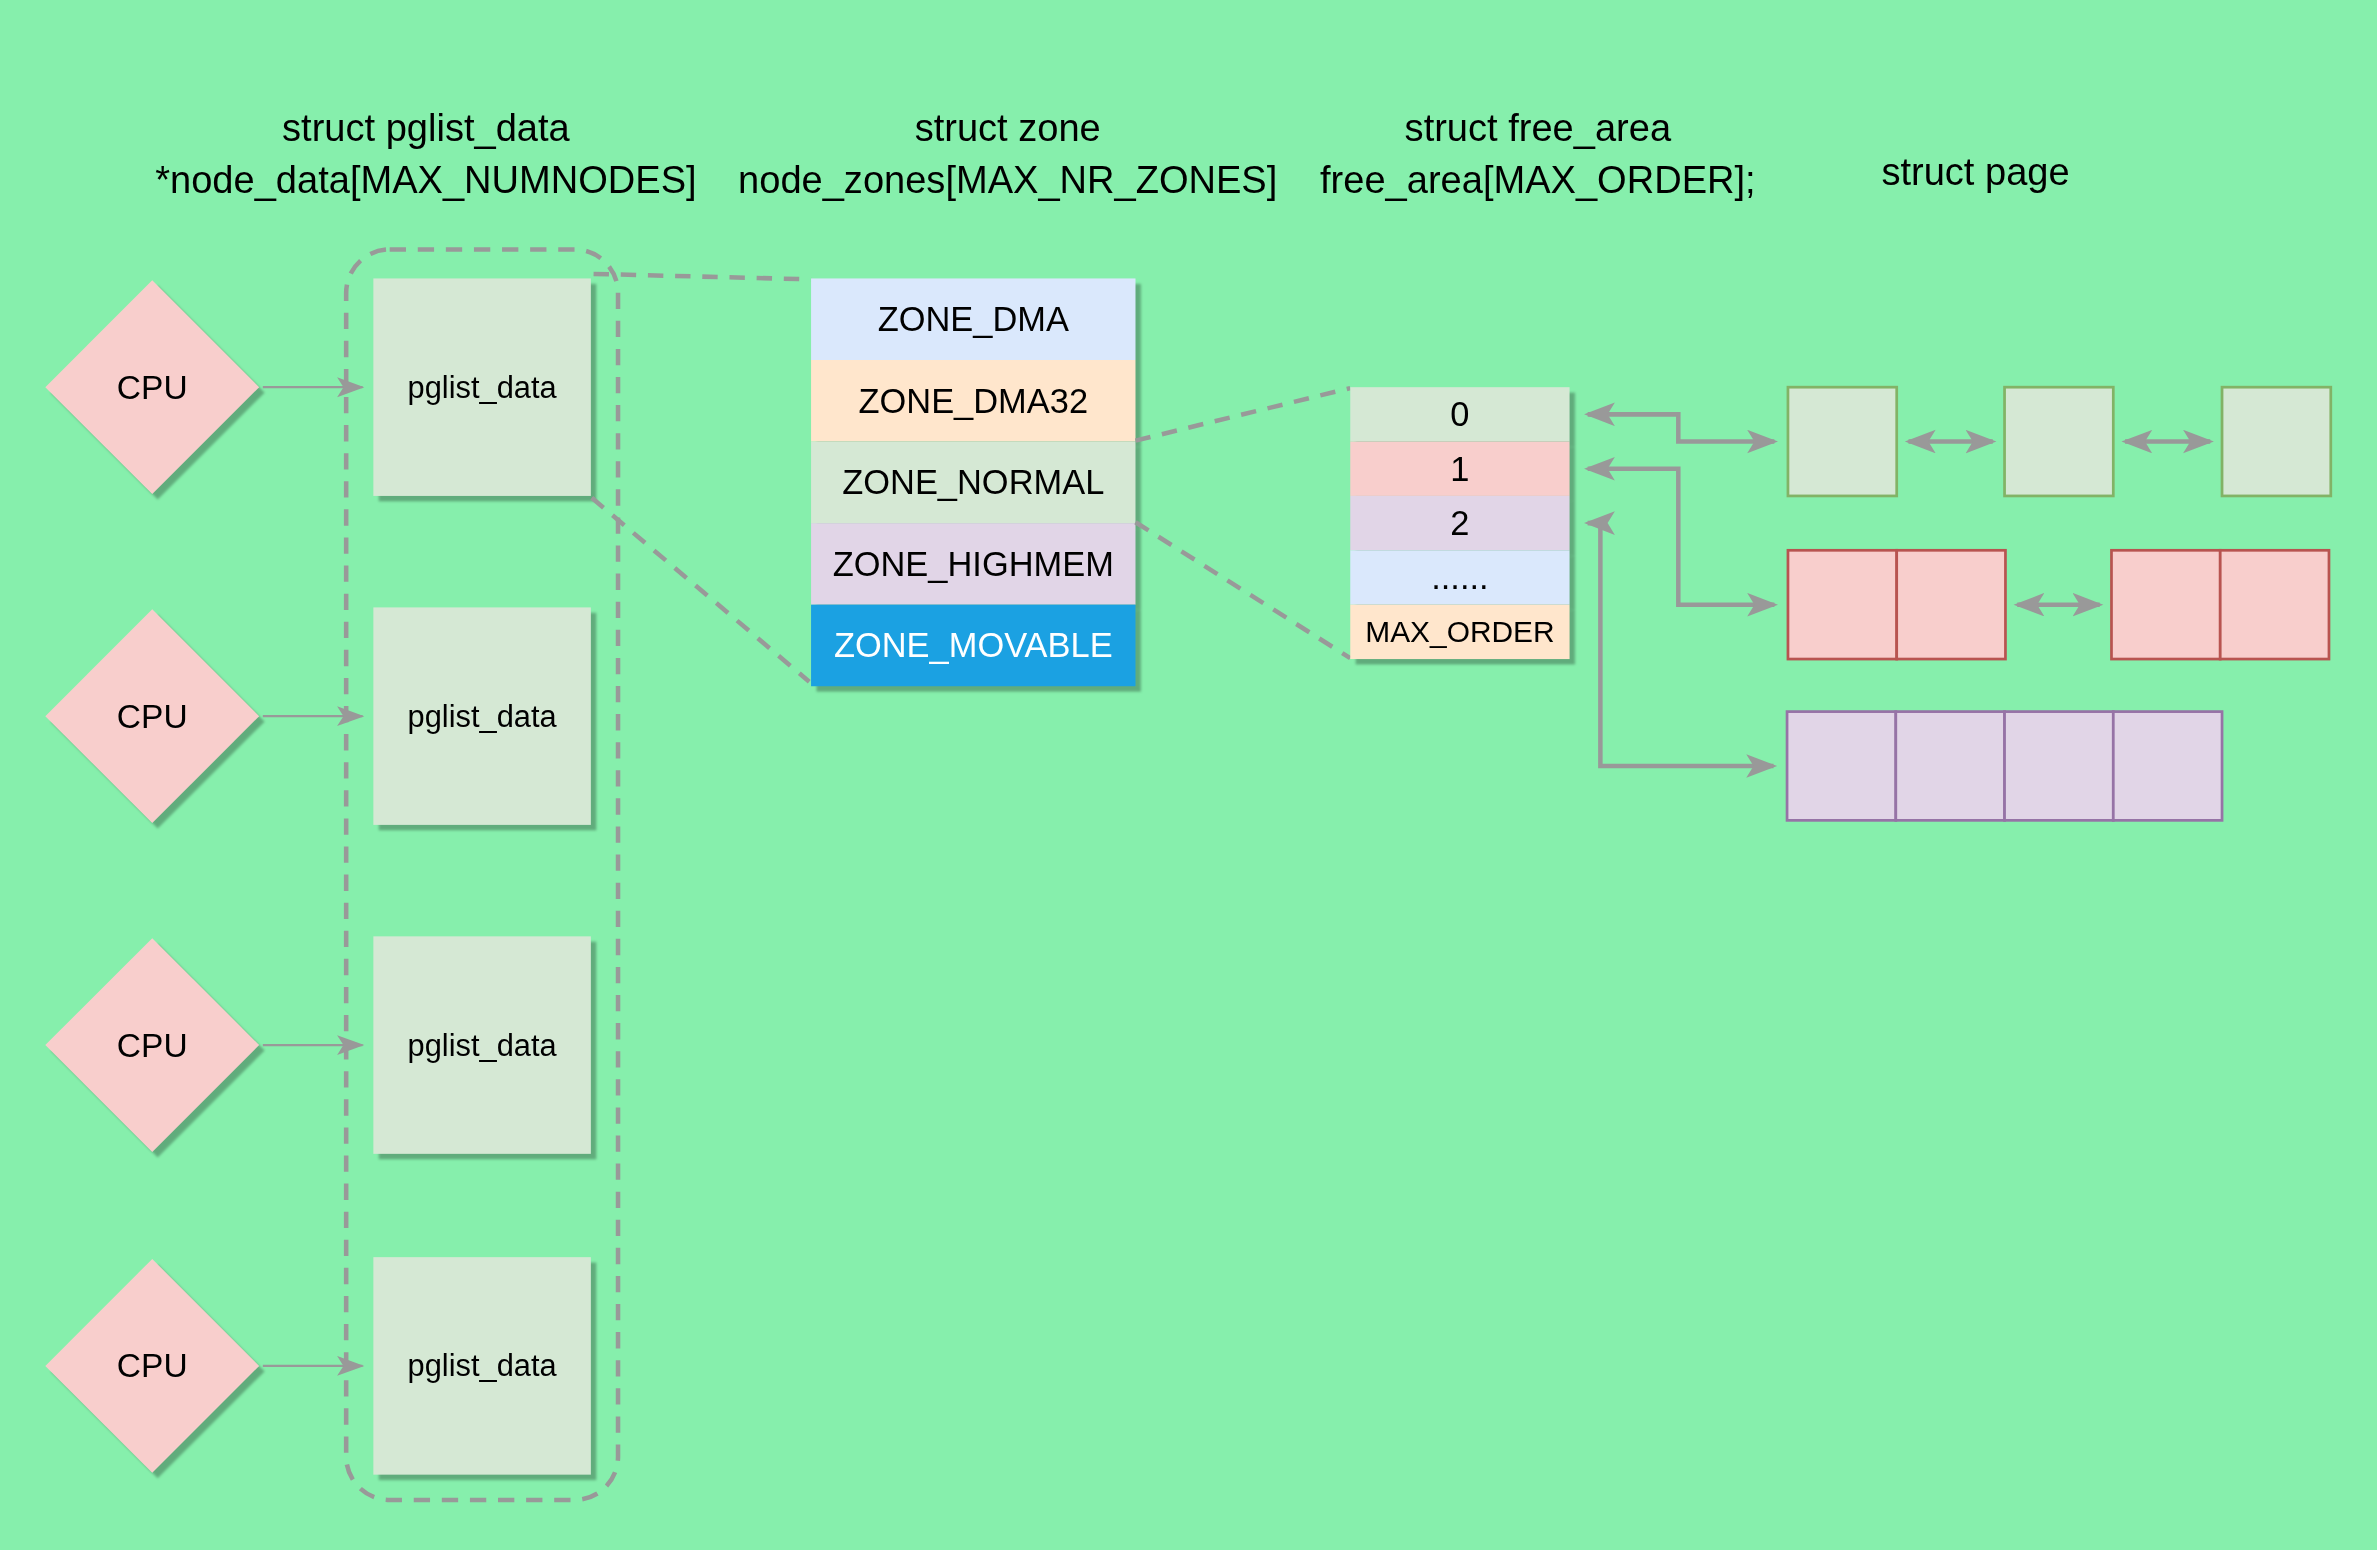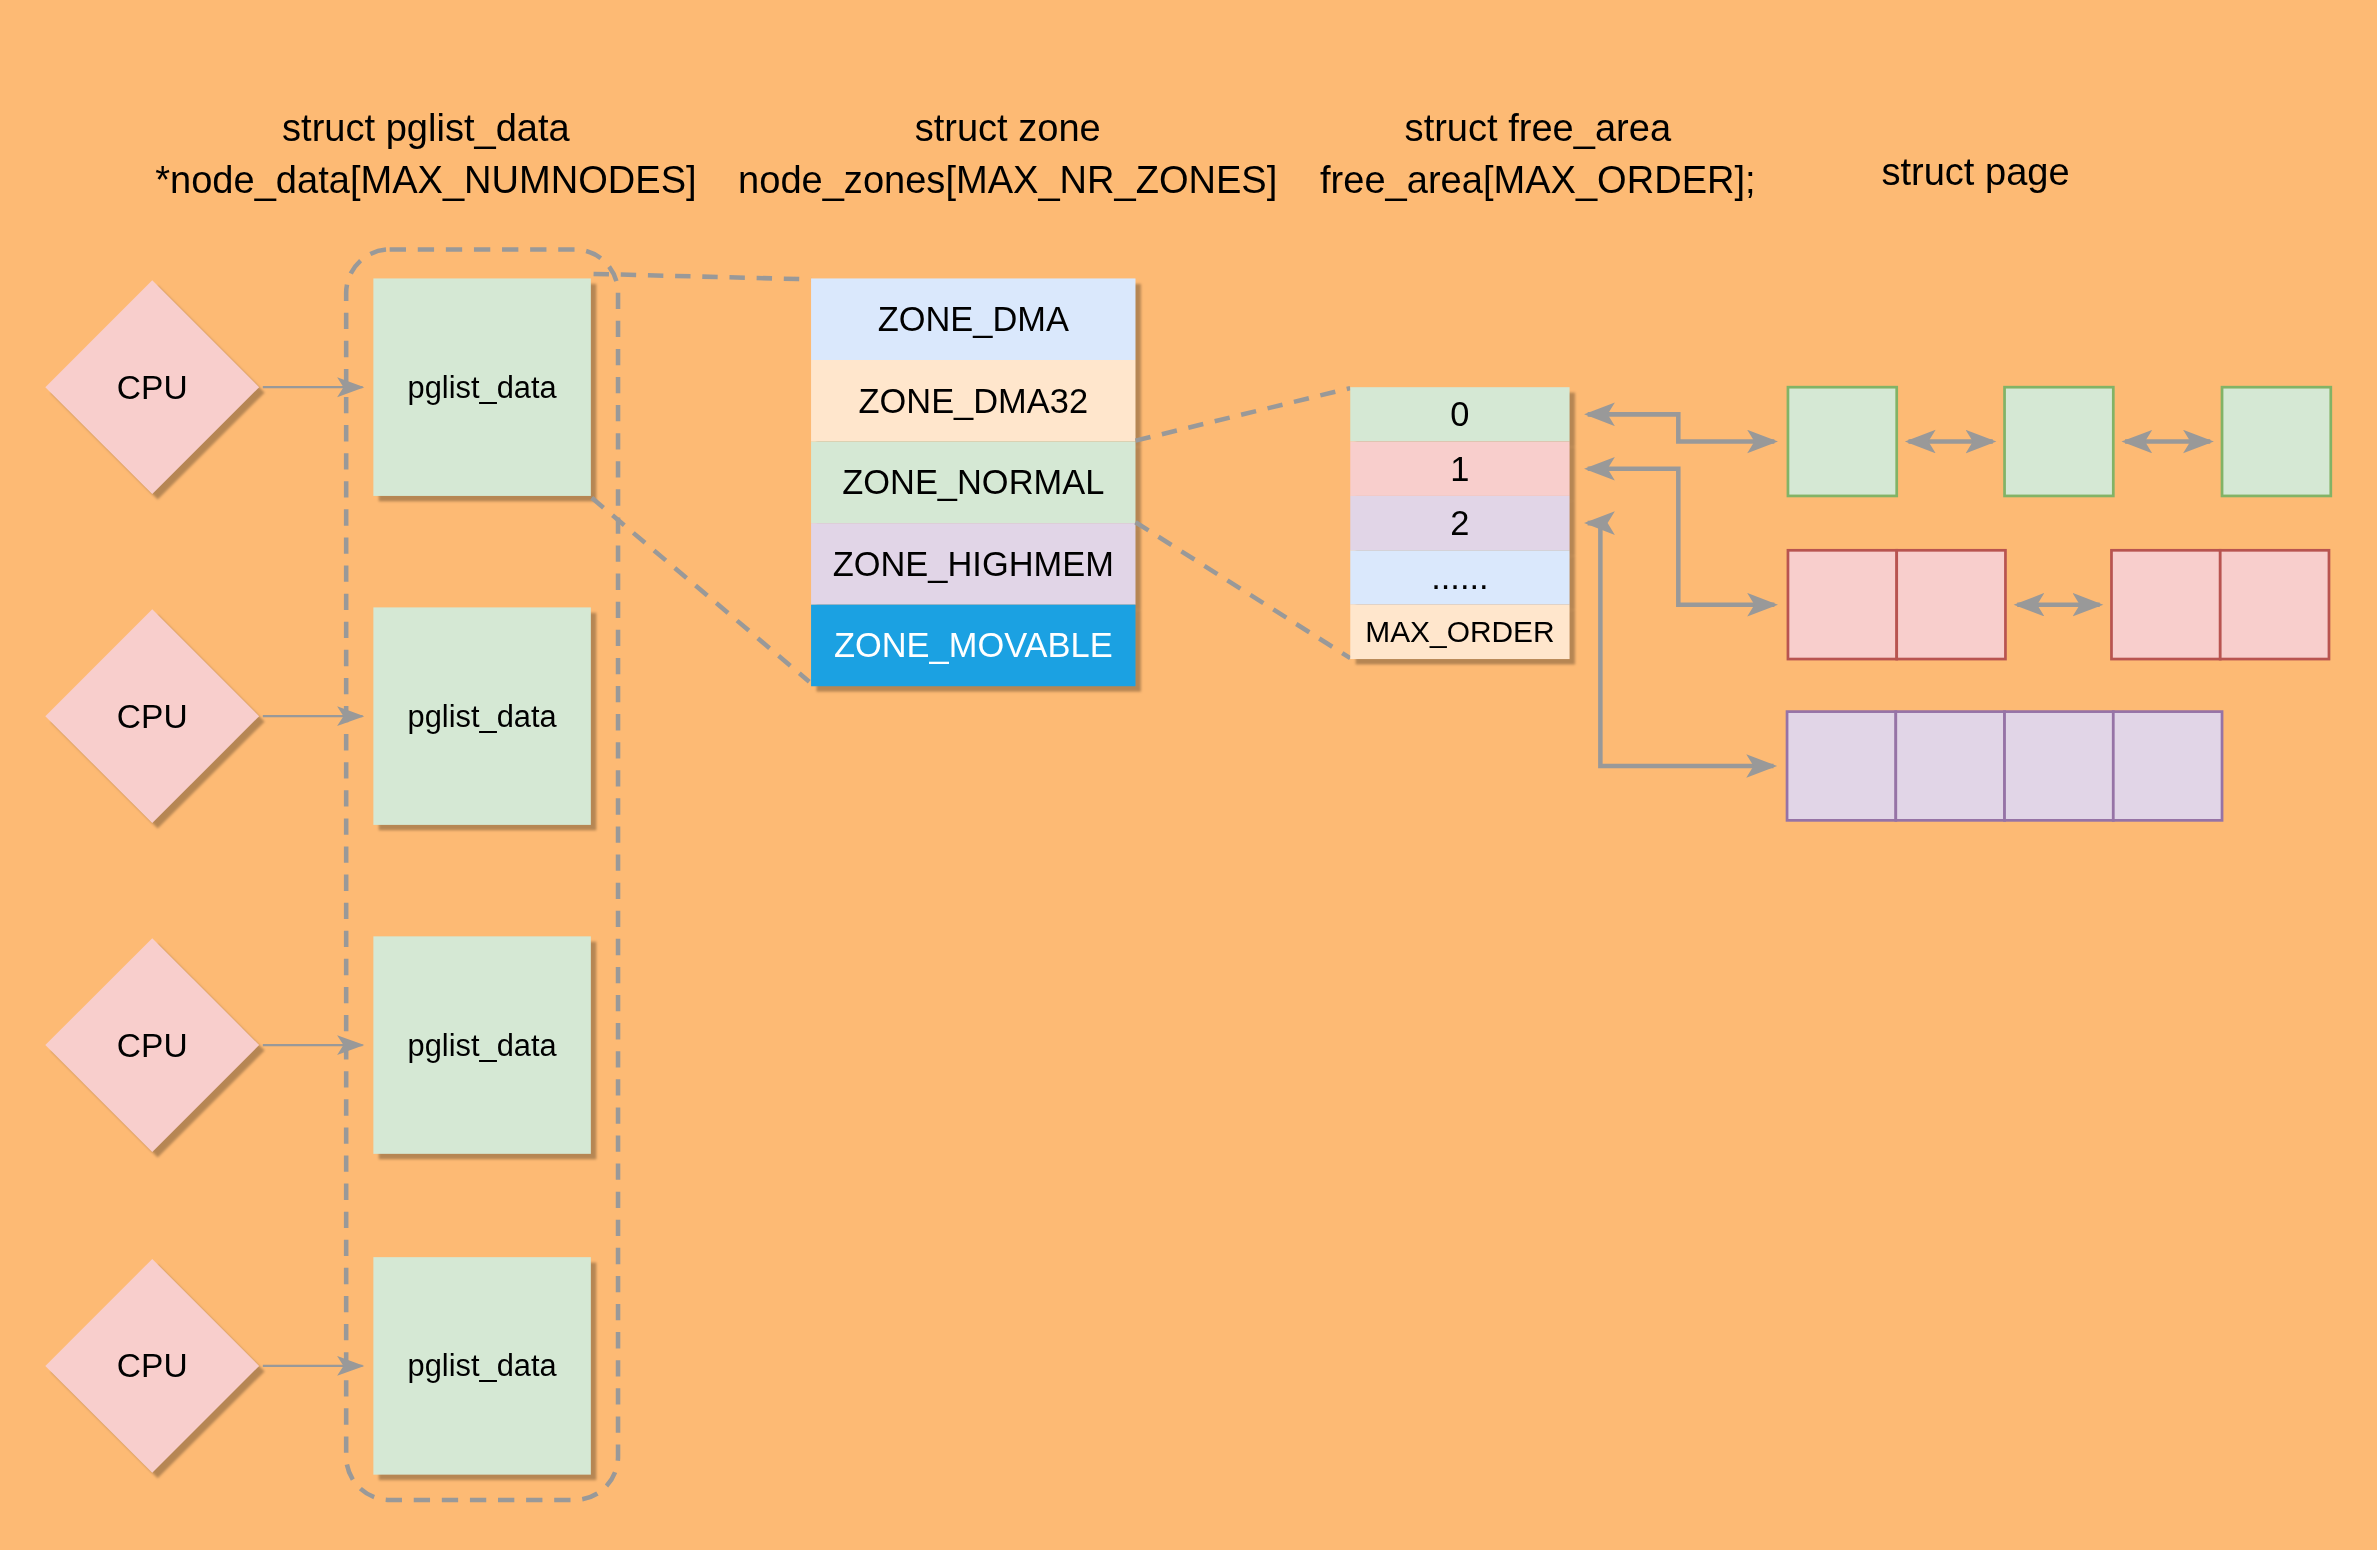--- a/index.html
+++ b/index.html
@@ -1,16 +1,16 @@
 <!DOCTYPE html>
 <html style="font-size:14.5px"><head>
 <meta charset="utf-8">
 <style>
   html,body{margin:0;padding:0;background:#ffffff;}
-  .canvas{width:2377px;height:1551px;position:relative;background:#fdba74;}
+  .canvas{width:2377px;height:1551px;position:relative;background:#86efac;}
   svg{display:block;font-family:"Liberation Sans", sans-serif;}
   text{fill:#000000;}
   .hdr{font-size:42px;}
   .cpu-label{font-size:37px;}
   .node-label{font-size:34px;}
   .zone-label{font-size:38px;}
   .zone-label-inverse{font-size:38px;fill:#ffffff;}
   .fa-label{font-size:38px;}
   .fa-label-small{font-size:33px;}
   .mid{text-anchor:middle;dominant-baseline:central;}

